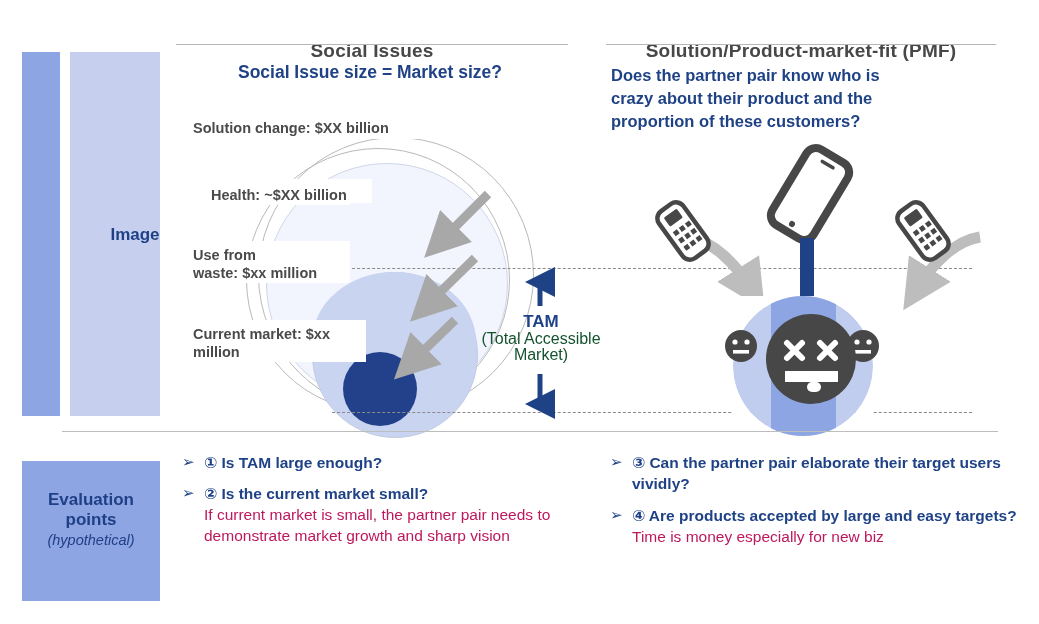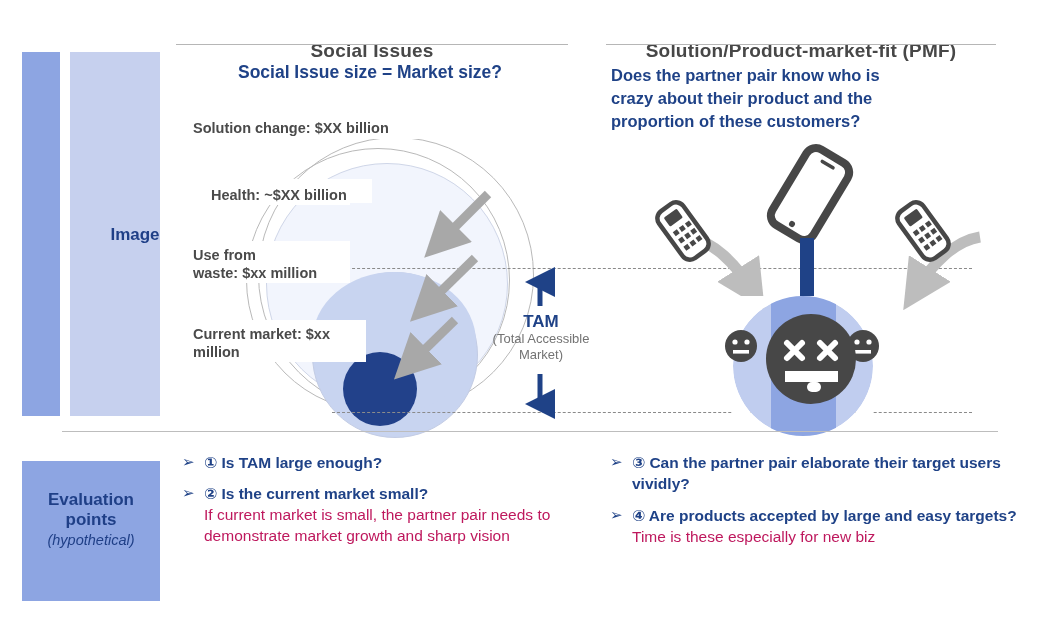--- a/index.html
+++ b/index.html
@@ -40,21 +40,21 @@
   }
 
   
   .ring{position:absolute;border-radius:50%;}
   .ring-outline{border:1px solid #b9b9b9;background:transparent;}
   .disc{position:absolute;border-radius:50%;}
 
   
   .tam-wrap{position:absolute;text-align:center;width:120px;}
   .tam-main{font-weight:bold;color:#1f4287;font-size:17px;line-height:19px;}
-  .tam-sub{color:#737373;font-size:13px;line-height:16px;}
+  .tam-sub{color:#14532d;font-size:16px;line-height:16px;}
   .dashline{position:absolute;border-top:1px dashed #8a8a8a;height:0;}
 
   
   .bullet-row{position:absolute;display:flex;align-items:flex-start;}
   .bullet-arrow{
     color:#1f4287;font-size:15px;line-height:20px;width:22px;flex:0 0 22px;
   }
   .bullet-text{font-size:15.5px;line-height:21px;}
   .b-head{font-weight:bold;color:#1f4287;}
   .b-body{color:#be185d;font-weight:normal;}
@@ -275,15 +275,15 @@
   <span class="bullet-arrow">➢</span>
   <span class="bullet-text">
     <span class="b-head">③ Can the partner pair elaborate their target users vividly?</span>
   </span>
 </div>
 
 <div class="bullet-row" style="left:610px;top:505px;width:420px;">
   <span class="bullet-arrow">➢</span>
   <span class="bullet-text">
     <span class="b-head">④ Are products accepted by large and easy targets?</span>
-    <span class="b-body" style="display:block;">Time is these especially for new biz</span>
+    <span class="b-body" style="display:block;">Time is money especially for new biz</span>
   </span>
 </div>
 
 </body></html>

